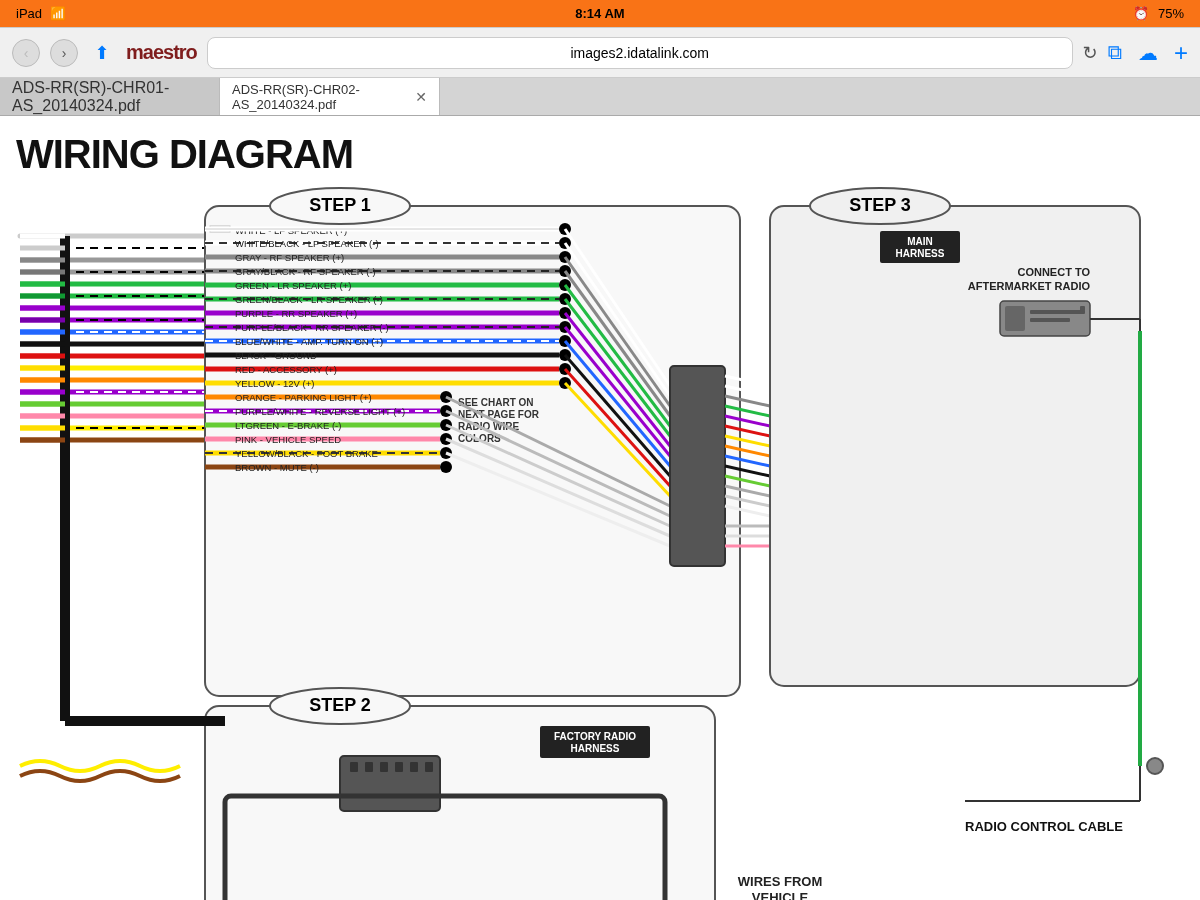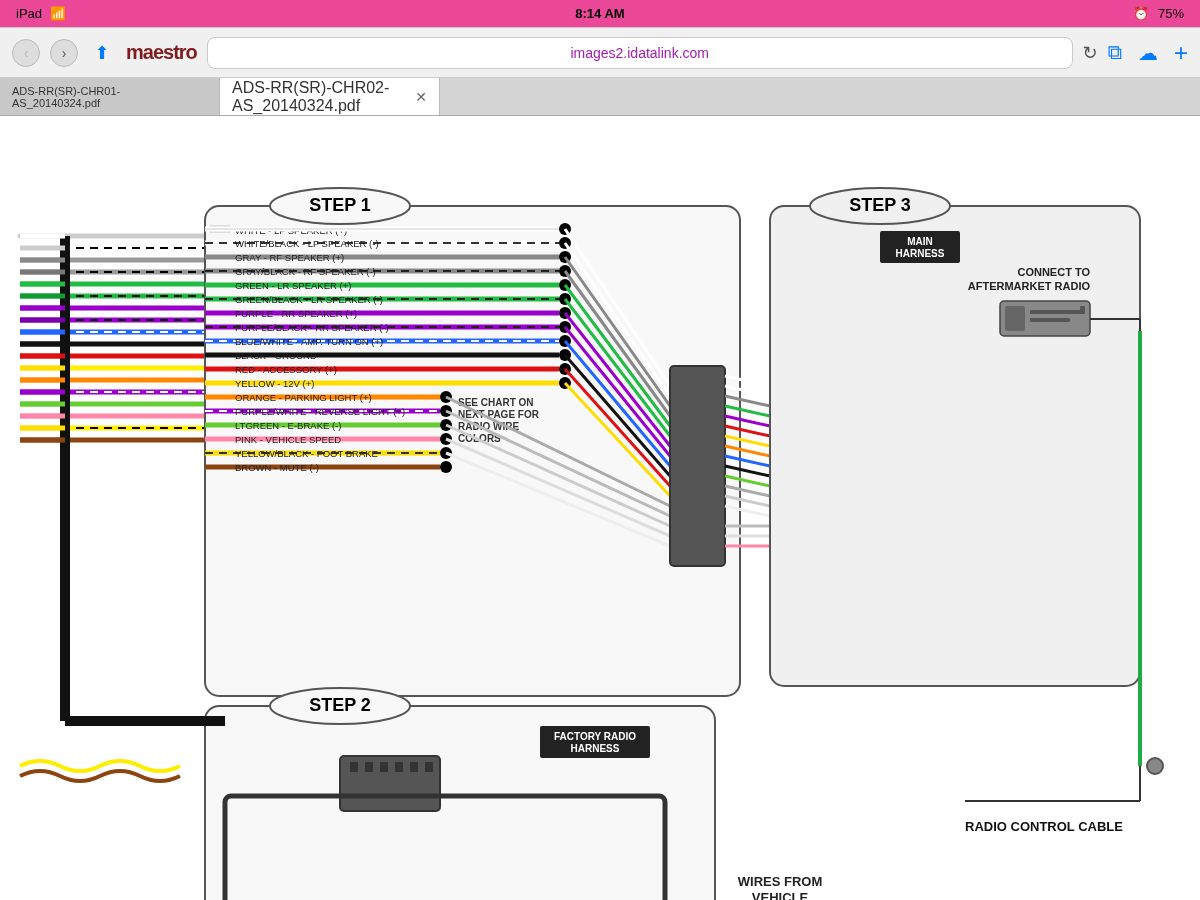--- a/index.html
+++ b/index.html
@@ -1,20 +1,20 @@
 <!DOCTYPE html>
 <html><head>
   <meta charset="utf-8">
   <style>
     * { margin: 0; padding: 0; box-sizing: border-box; }
     body { width: 1200px; height: 900px; overflow: hidden; font-family: Arial, sans-serif; background: #f0f0f0; }
 
     
     .status-bar {
-      background: #ec4899;
+      background: #f97316;
       height: 28px;
       display: flex;
       align-items: center;
       justify-content: space-between;
       padding: 0 16px;
       border-bottom: 1px solid #ccc;
       font-size: 13px;
     }
     .status-left { display: flex; align-items: center; gap: 8px; }
     .status-center { font-weight: 600; }
@@ -46,21 +46,21 @@
     }
     .logo { font-size: 20px; font-weight: bold; color: #7f1d1d; letter-spacing: -1px; }
     .address-bar {
       flex: 1;
       height: 32px;
       border-radius: 8px;
       border: 1px solid #ccc;
       background: white;
       display: flex; align-items: center;
       justify-content: center;
-      font-size: 14px; color: #a21caf;
+      font-size: 14px; color: #000000;
     }
     .reload-btn { font-size: 18px; color: #555; cursor: pointer; }
     .toolbar-icons { display: flex; gap: 16px; align-items: center; }
     .toolbar-icon { font-size: 20px; color: #007aff; cursor: pointer; }
     .add-btn { font-size: 24px; color: #007aff; cursor: pointer; }
 
     
     .tabs-bar {
       background: #d4d4d4;
       height: 38px;
@@ -131,30 +131,31 @@
   <div class="reload-btn">↻</div>
   <div class="toolbar-icons">
     <span class="toolbar-icon">⧉</span>
     <span class="toolbar-icon">☁</span>
     <span class="add-btn">+</span>
   </div>
 </div>
 
 <div class="tabs-bar">
   <div class="tab">
-    <span style="font-size:11px;">ADS-RR(SR)-CHR01-AS_20140324.pdf</span>
+    <span style="font-size:16px;">ADS-RR(SR)-CHR01-AS_20140324.pdf</span>
   </div>
   <div class="tab active">
-    <span style="font-size:16px;">ADS-RR(SR)-CHR02-AS_20140324.pdf</span>
+    <span style="font-size:13px;">ADS-RR(SR)-CHR02-AS_20140324.pdf</span>
     <span class="tab-close">✕</span>
   </div>
   <div class="tab-spacer"></div>
 </div>
 
 <div class="content-area">
+  <div class="diagram-title">WIRING DIAGRAM</div>
 
   <svg width="1160" height="760" viewBox="0 0 1160 760" style="position:absolute; top:70px; left:10px;">
 
     <line x1="10" y1="50" x2="195" y2="50" stroke="white" stroke-width="5" stroke-linecap="round"></line>
     <line x1="10" y1="50" x2="195" y2="50" stroke="#ccc" stroke-width="5" stroke-linecap="round" stroke-dasharray="none" fill="none"></line>
 
     <line x1="10" y1="62" x2="195" y2="62" stroke="white" stroke-width="5"></line>
     <line x1="10" y1="62" x2="195" y2="62" stroke="black" stroke-width="2" stroke-dasharray="8,6"></line>
 
     <line x1="10" y1="74" x2="195" y2="74" stroke="#999" stroke-width="5"></line>

